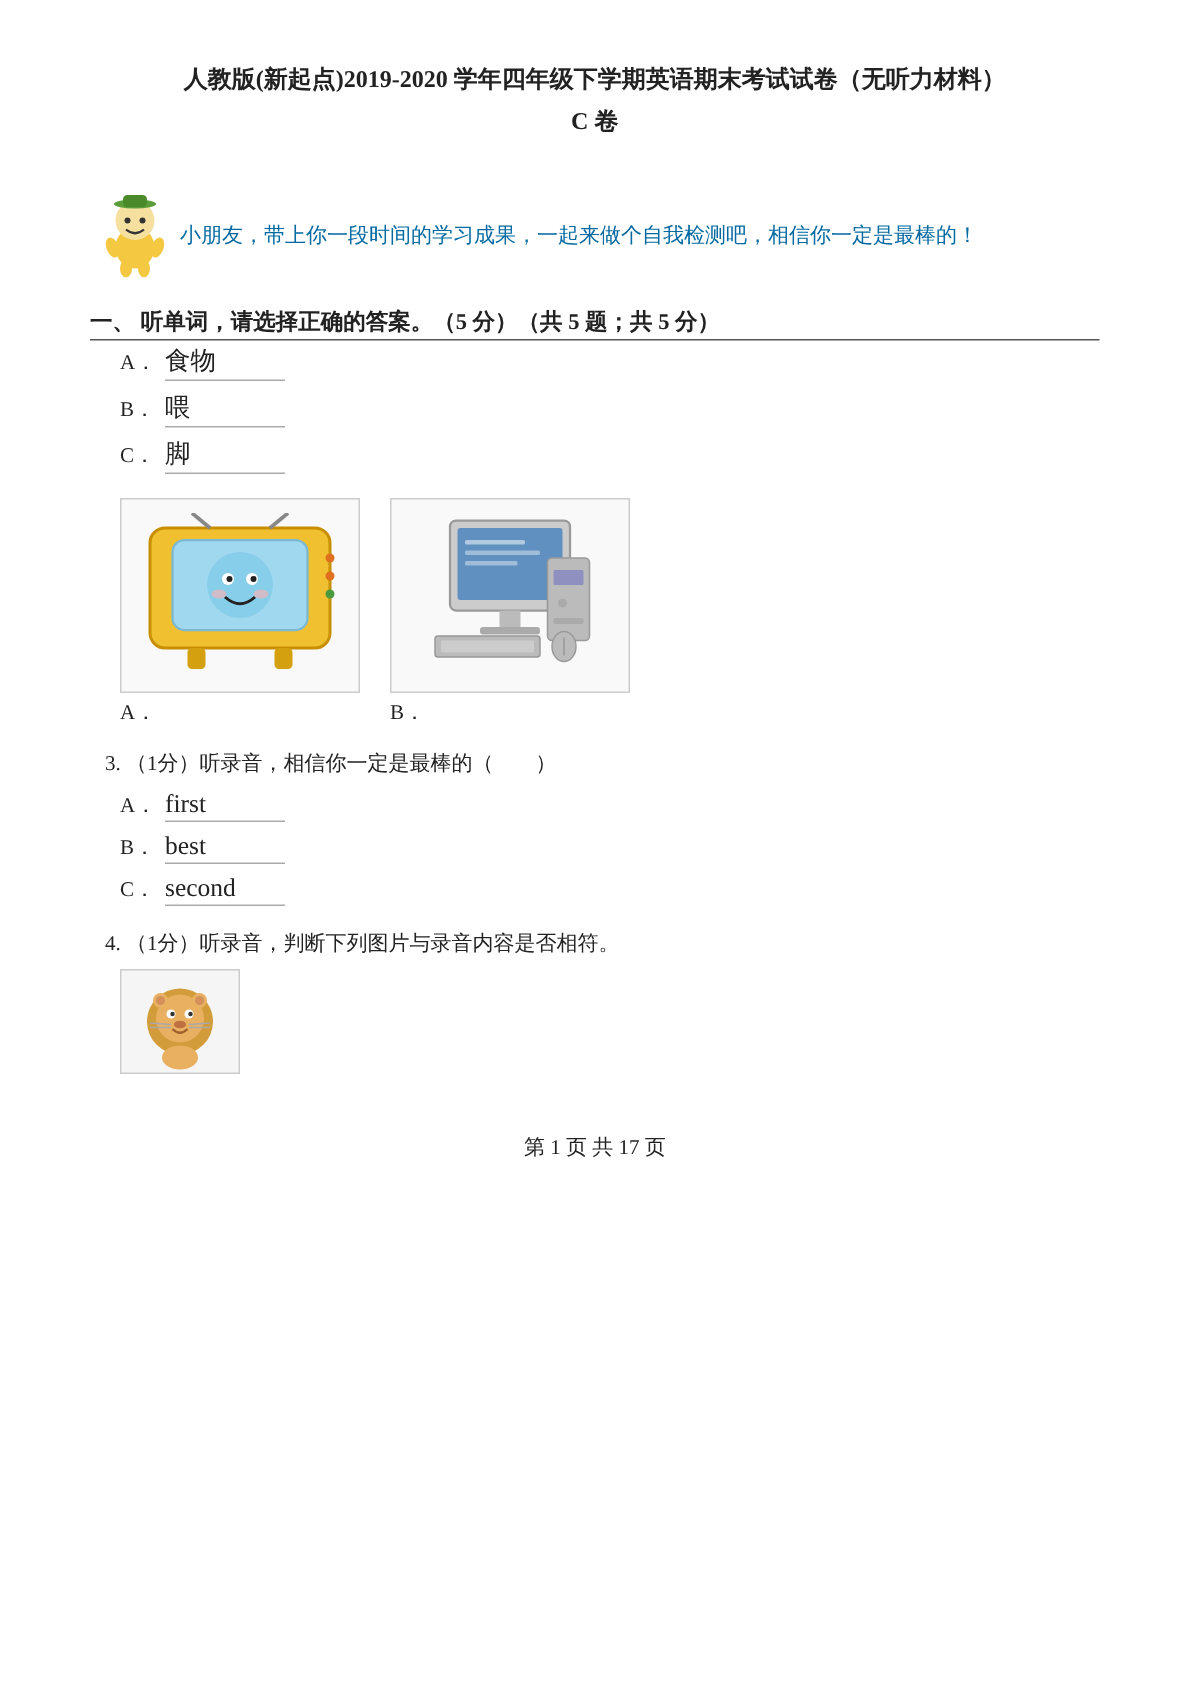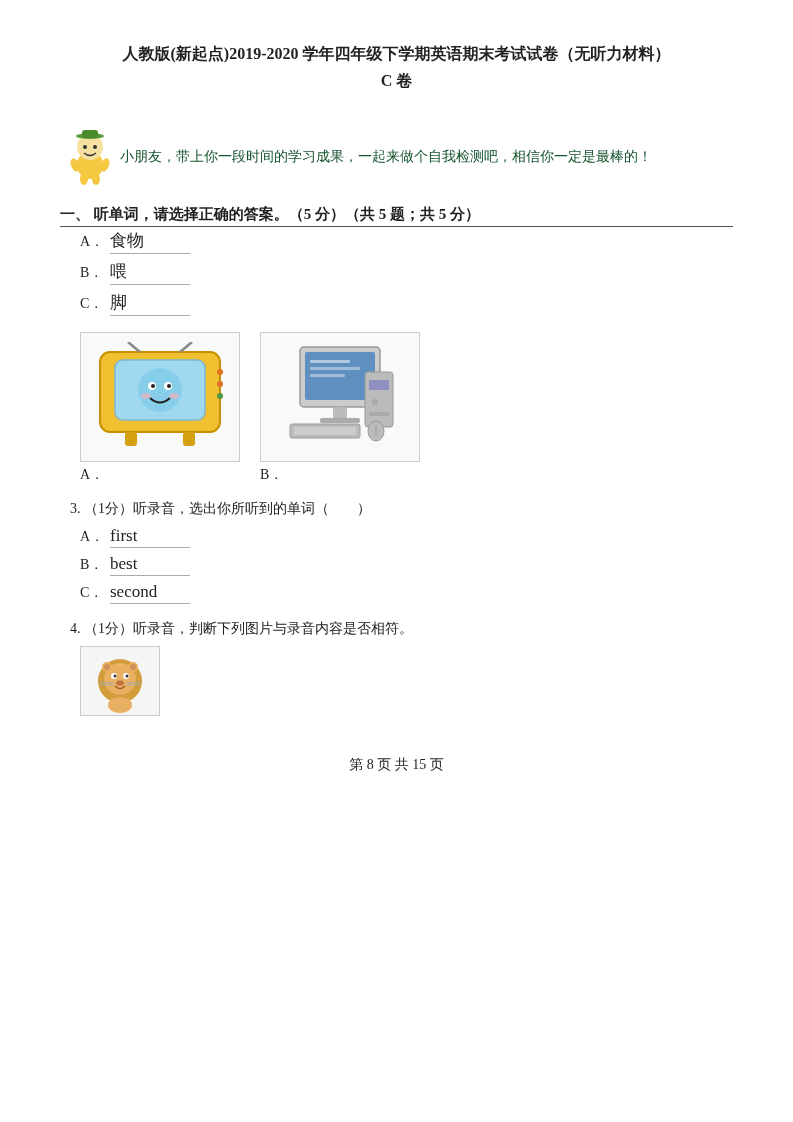--- a/index.html
+++ b/index.html
@@ -29,21 +29,21 @@
       font-weight: bold;
       margin-bottom: 35px;
     }
     .mascot-row {
       display: flex;
       align-items: center;
       margin-bottom: 18px;
     }
     .intro-text {
       font-size: 14px;
-      color: #14532d;
+      color: #0369a1;
     }
     .section-header {
       font-size: 15px;
       font-weight: bold;
       border-bottom: 1px solid #555;
       padding-bottom: 2px;
       margin-bottom: 2px;
       margin-top: 4px;
     }
     .question-block {
@@ -232,21 +232,21 @@
           <line x1="106" y1="83" x2="106" y2="95" stroke="#999" stroke-width="1"></line>
         </svg>
       </div>
       <span class="image-label">B．</span>
     </div>
   </div>
 </div>
 
 <div class="question-block">
   <div class="question-title">
-    <span>3.</span>&nbsp;<span>（1分）</span><span>听录音，选出你所听到的单词（　　）</span>
+    <span>3.</span>&nbsp;<span>（1分）</span><span>听录音，相信你一定是最棒的（　　）</span>
   </div>
   <div class="option-row">
     <span class="option-label">A．</span>
     <span class="option-text">first</span>
   </div>
   <div class="option-row">
     <span class="option-label">B．</span>
     <span class="option-text">best</span>
   </div>
   <div class="option-row">
@@ -287,13 +287,13 @@
         <line x1="15" y1="36" x2="29" y2="36" stroke="#aaa" stroke-width="1"></line>
         <line x1="41" y1="34" x2="55" y2="33" stroke="#aaa" stroke-width="1"></line>
         <line x1="41" y1="36" x2="55" y2="36" stroke="#aaa" stroke-width="1"></line>
 
         <ellipse cx="35" cy="56" rx="12" ry="8" fill="#e8b060"></ellipse>
       </svg>
     </div>
   </div>
 </div>
 
-<div class="footer">第 8 页 共 15 页</div>
+<div class="footer">第 1 页 共 17 页</div>
 
 </body></html>

